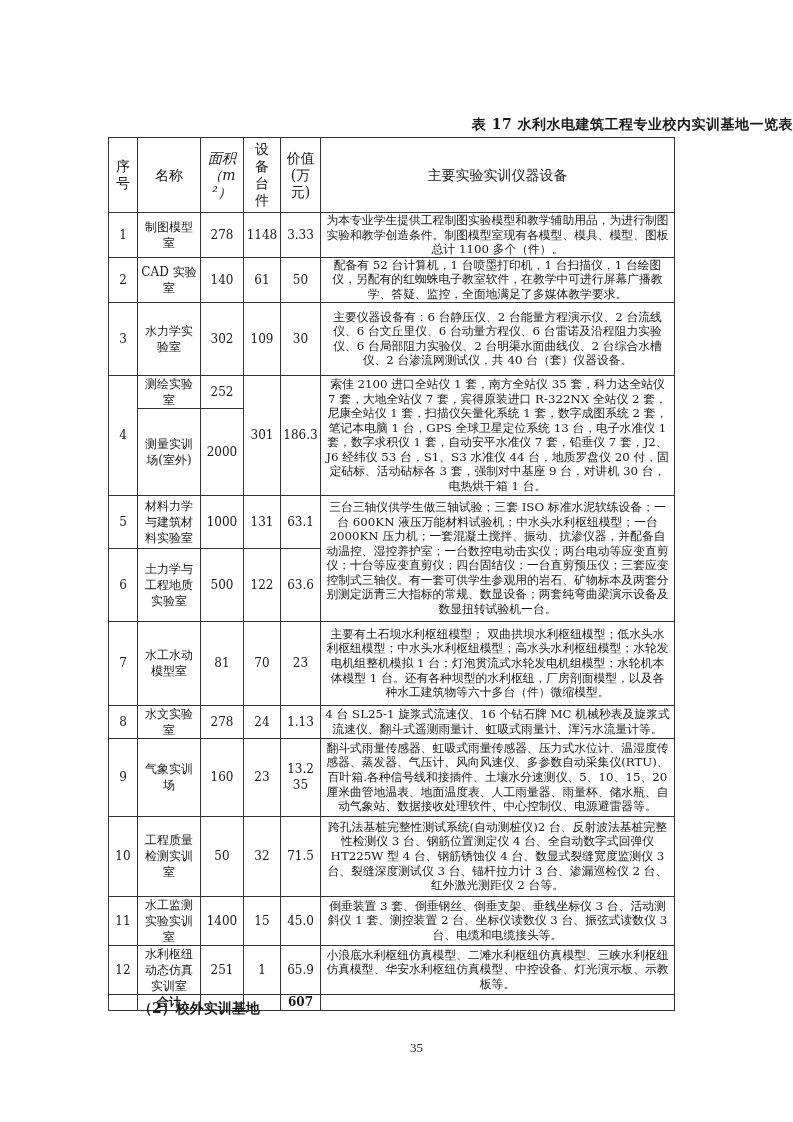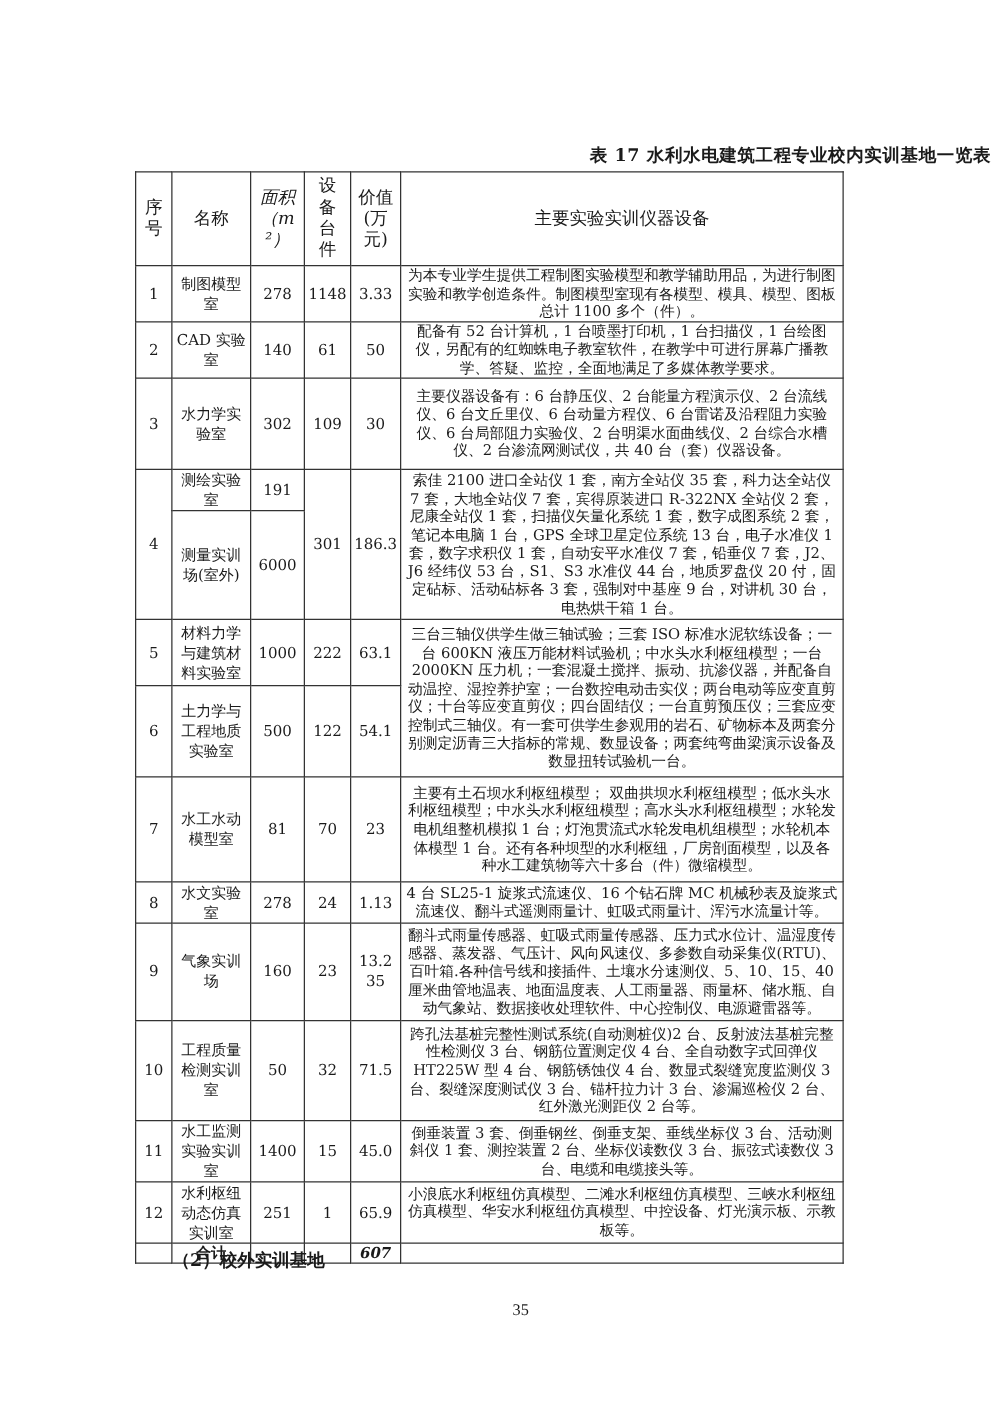--- a/index.html
+++ b/index.html
@@ -65,44 +65,44 @@
     <td>水力学实验室</td>
     <td>302</td>
     <td>109</td>
     <td>30</td>
     <td class="desc">主要仪器设备有：6 台静压仪、2 台能量方程演示仪、2 台流线仪、6 台文丘里仪、6 台动量方程仪、6 台雷诺及沿程阻力实验仪、6 台局部阻力实验仪、2 台明渠水面曲线仪、2 台综合水槽仪、2 台渗流网测试仪，共 40 台（套）仪器设备。</td>
   </tr>
 
   <tr style="height:29px">
     <td rowspan="2">4</td>
     <td>测绘实验室</td>
-    <td>191</td>
+    <td>252</td>
     <td rowspan="2">301</td>
     <td rowspan="2">186.3</td>
     <td rowspan="2" class="desc">索佳 2100 进口全站仪 1 套，南方全站仪 35 套，科力达全站仪 7 套，大地全站仪 7 套，宾得原装进口 R-322NX 全站仪 2 套，尼康全站仪 1 套，扫描仪矢量化系统 1 套，数字成图系统 2 套，笔记本电脑 1 台，GPS 全球卫星定位系统 13 台，电子水准仪 1 套，数字求积仪 1 套，自动安平水准仪 7 套，铅垂仪 7 套，J2、J6 经纬仪 53 台，S1、S3 水准仪 44 台，地质罗盘仪 20 付，固定砧标、活动砧标各 3 套，强制对中基座 9 台，对讲机 30 台，电热烘干箱 1 台。</td>
   </tr>
   <tr style="height:87px">
     <td>测量实训场(室外)</td>
-    <td>6000</td>
+    <td>2000</td>
   </tr>
 
   <tr style="height:53px">
     <td>5</td>
     <td>材料力学与建筑材料实验室</td>
     <td>1000</td>
-    <td>222</td>
+    <td>131</td>
     <td>63.1</td>
     <td rowspan="2" class="desc">三台三轴仪供学生做三轴试验；三套 ISO 标准水泥软练设备；一台 600KN 液压万能材料试验机；中水头水利枢纽模型；一台 2000KN 压力机；一套混凝土搅拌、振动、抗渗仪器，并配备自动温控、湿控养护室；一台数控电动击实仪；两台电动等应变直剪仪；十台等应变直剪仪；四台固结仪；一台直剪预压仪；三套应变控制式三轴仪。有一套可供学生参观用的岩石、矿物标本及两套分别测定沥青三大指标的常规、数显设备；两套纯弯曲梁演示设备及数显扭转试验机一台。</td>
   </tr>
   <tr style="height:73px">
     <td>6</td>
     <td>土力学与工程地质实验室</td>
     <td>500</td>
     <td>122</td>
-    <td>54.1</td>
+    <td>63.6</td>
   </tr>
 
   <tr style="height:84px">
     <td>7</td>
     <td>水工水动模型室</td>
     <td>81</td>
     <td>70</td>
     <td>23</td>
     <td class="desc">主要有土石坝水利枢纽模型； 双曲拱坝水利枢纽模型；低水头水利枢纽模型；中水头水利枢纽模型；高水头水利枢纽模型；水轮发电机组整机模拟 1 台；灯泡贯流式水轮发电机组模型；水轮机本体模型 1 台。还有各种坝型的水利枢纽，厂房剖面模型，以及各种水工建筑物等六十多台（件）微缩模型。</td>
   </tr>
@@ -115,21 +115,21 @@
     <td>1.13</td>
     <td class="desc">4 台 SL25-1 旋浆式流速仪、16 个钻石牌 MC 机械秒表及旋浆式流速仪、翻斗式遥测雨量计、虹吸式雨量计、浑污水流量计等。</td>
   </tr>
 
   <tr style="height:78px">
     <td>9</td>
     <td>气象实训场</td>
     <td>160</td>
     <td>23</td>
     <td><span style="display:inline-block;width:32px;word-break:break-all;">13.235</span></td>
-    <td class="desc">翻斗式雨量传感器、虹吸式雨量传感器、压力式水位计、温湿度传感器、蒸发器、气压计、风向风速仪、多参数自动采集仪(RTU)、百叶箱.各种信号线和接插件、土壤水分速测仪、5、10、15、40 厘米曲管地温表、地面温度表、人工雨量器、雨量杯、储水瓶、自动气象站、数据接收处理软件、中心控制仪、电源避雷器等。</td>
+    <td class="desc">翻斗式雨量传感器、虹吸式雨量传感器、压力式水位计、温湿度传感器、蒸发器、气压计、风向风速仪、多参数自动采集仪(RTU)、百叶箱.各种信号线和接插件、土壤水分速测仪、5、10、15、20 厘米曲管地温表、地面温度表、人工雨量器、雨量杯、储水瓶、自动气象站、数据接收处理软件、中心控制仪、电源避雷器等。</td>
   </tr>
 
   <tr style="height:80px">
     <td>10</td>
     <td>工程质量检测实训室</td>
     <td>50</td>
     <td>32</td>
     <td>71.5</td>
     <td class="desc">跨孔法基桩完整性测试系统(自动测桩仪)2 台、反射波法基桩完整性检测仪 3 台、钢筋位置测定仪 4 台、全自动数字式回弹仪 HT225W 型 4 台、钢筋锈蚀仪 4 台、数显式裂缝宽度监测仪 3 台、裂缝深度测试仪 3 台、锚杆拉力计 3 台、渗漏巡检仪 2 台、红外激光测距仪 2 台等。</td>
   </tr>
@@ -150,20 +150,20 @@
     <td>1</td>
     <td>65.9</td>
     <td class="desc">小浪底水利枢纽仿真模型、二滩水利枢纽仿真模型、三峡水利枢纽仿真模型、华安水利枢纽仿真模型、中控设备、灯光演示板、示教板等。</td>
   </tr>
 
   <tr style="height:16px">
     <td></td>
     <td class="bold" style="line-height:14px;margin-top:12px;">合计</td>
     <td></td>
     <td></td>
-    <td class="bold" style="line-height:14px;font-style:italic;">607</td>
+    <td class="bold" style="line-height:14px;">607</td>
     <td></td>
   </tr>
 </tbody>
   </table>
 
 <div class="sub-heading">（2）校外实训基地</div>
 <div class="page-num">35</div>
 
 </body></html>

